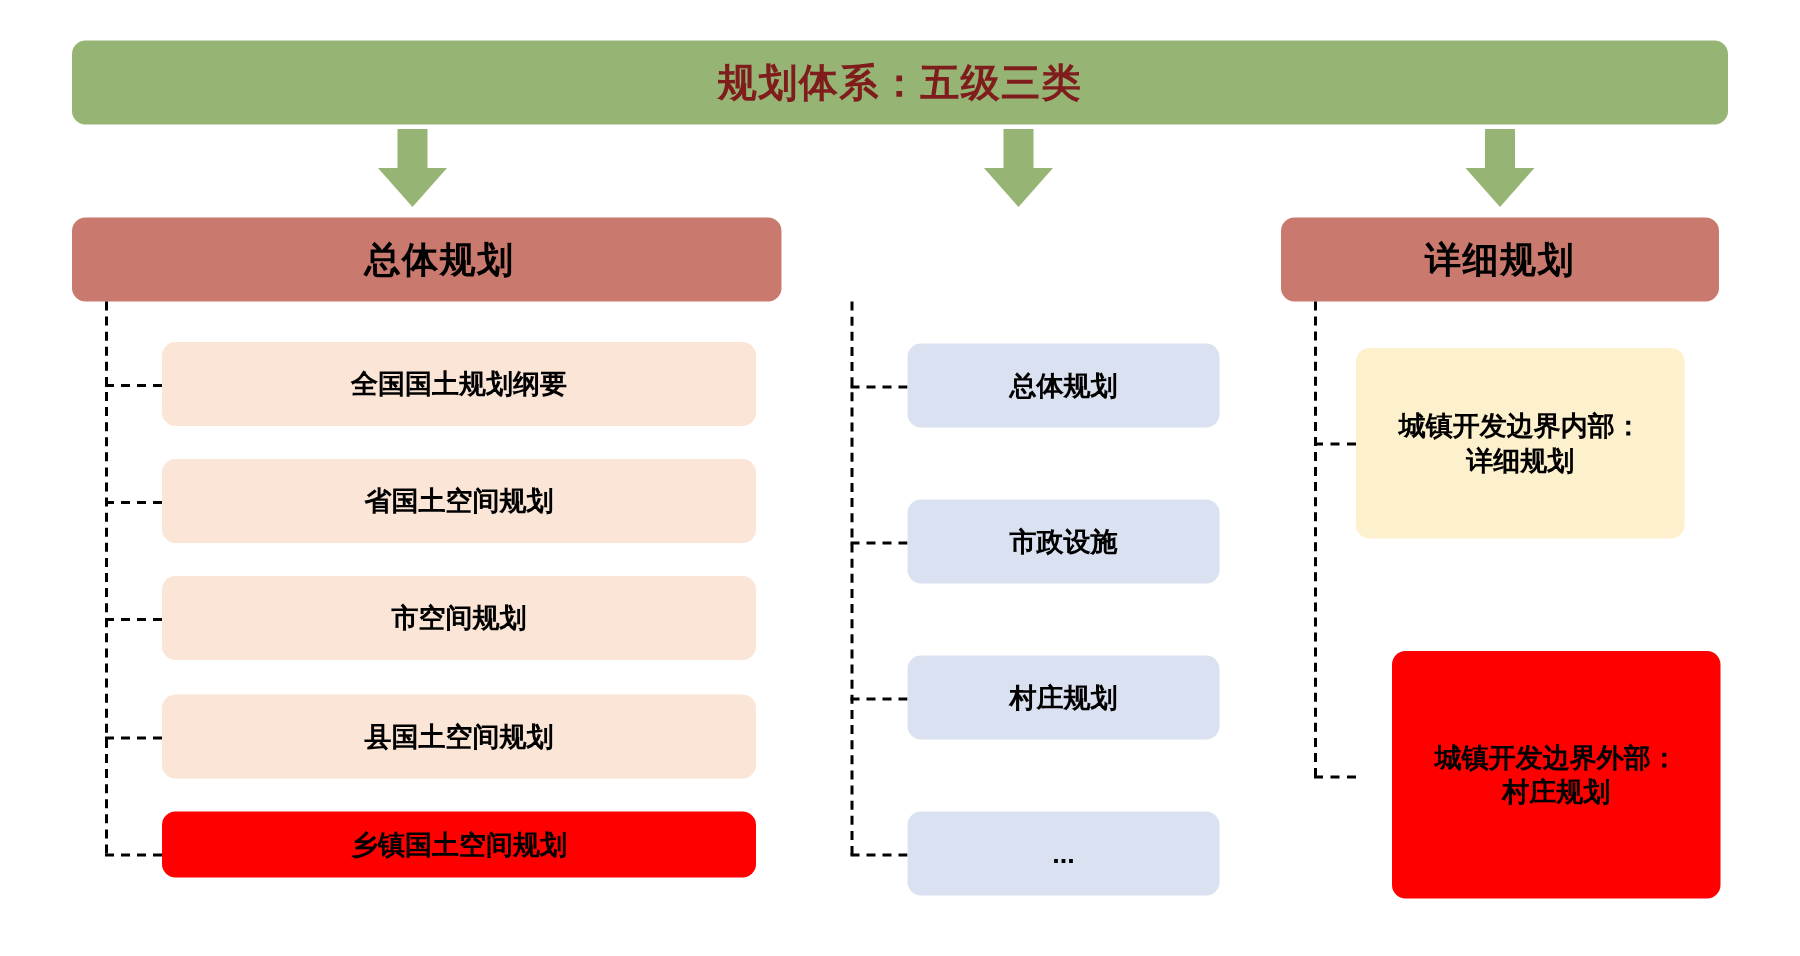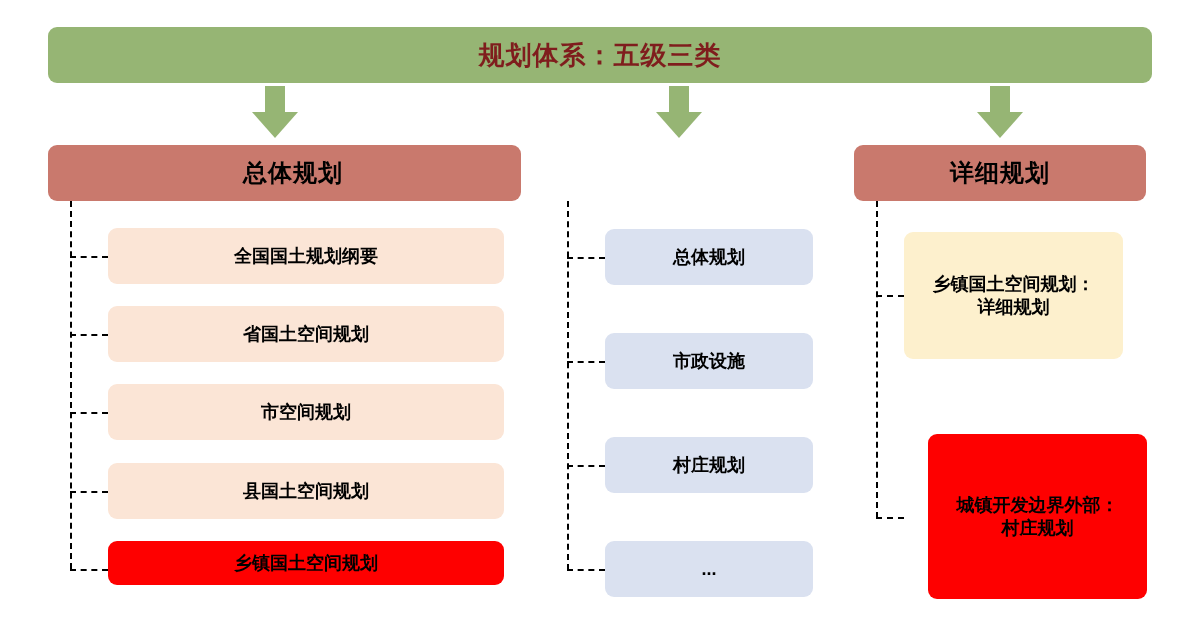--- a/index.html
+++ b/index.html
@@ -192,21 +192,21 @@
   <div class="col-header" style="left:854px; top:145px; width:292px;">
     <span class="header-text">详细规划</span>
   </div>
 
   <div class="v-line" style="left:876px; top:201px; height:317px;"></div>
 
   <div class="h-line" style="left:876px; top:295px; width:28px;"></div>
   <div class="h-line" style="left:876px; top:517px; width:28px;"></div>
 
   <div class="item-box tone-cream" style="left:904px; top:232px; width:219px; height:127px;">
-    <span class="item-text">乡镇国土空间规划：
+    <span class="item-text">城镇开发边界内部：
 详细规划</span>
   </div>
   <div class="item-box tone-red" style="left:904px; top:434px; width:219px; height:165px;margin-left:24px;">
     <span class="item-text">城镇开发边界外部：
 村庄规划</span>
   </div>
 
 </div>
 
 </body></html>

